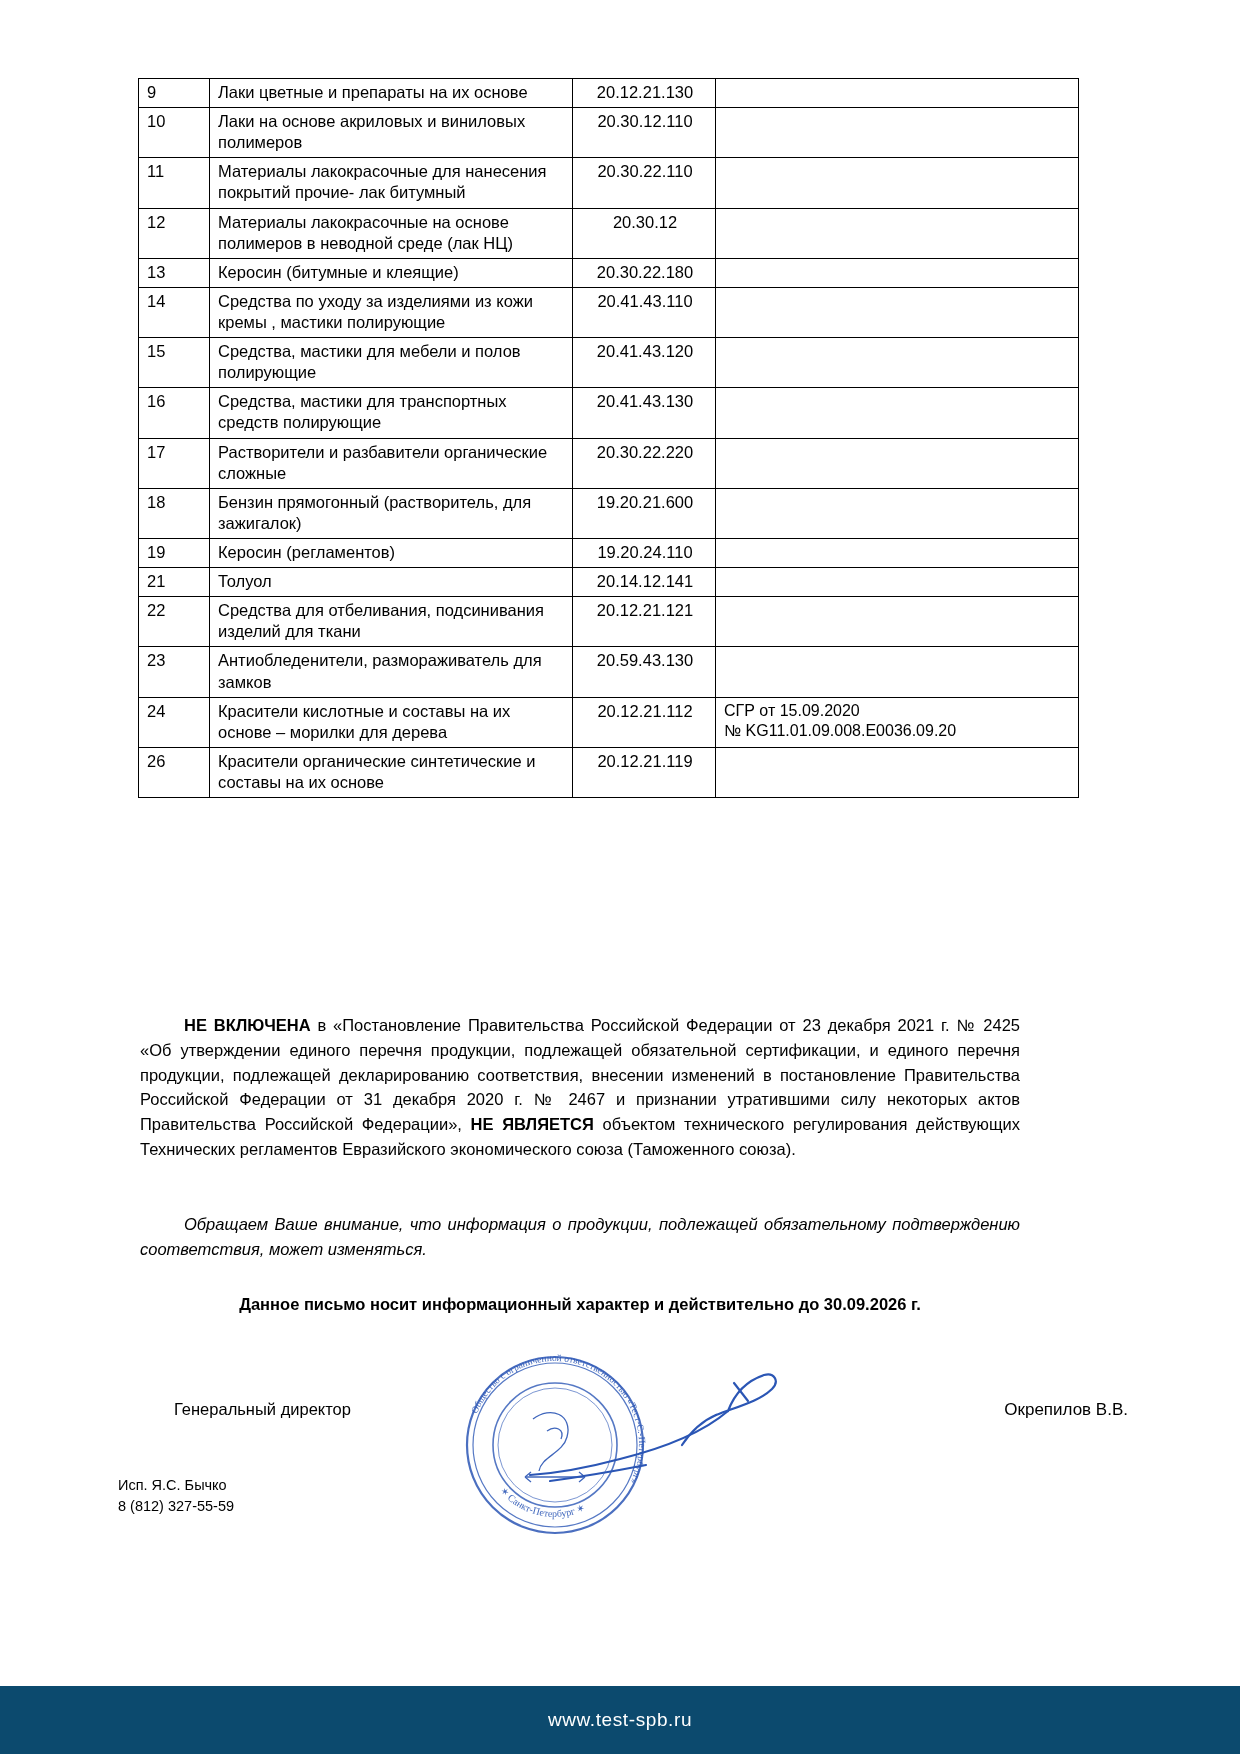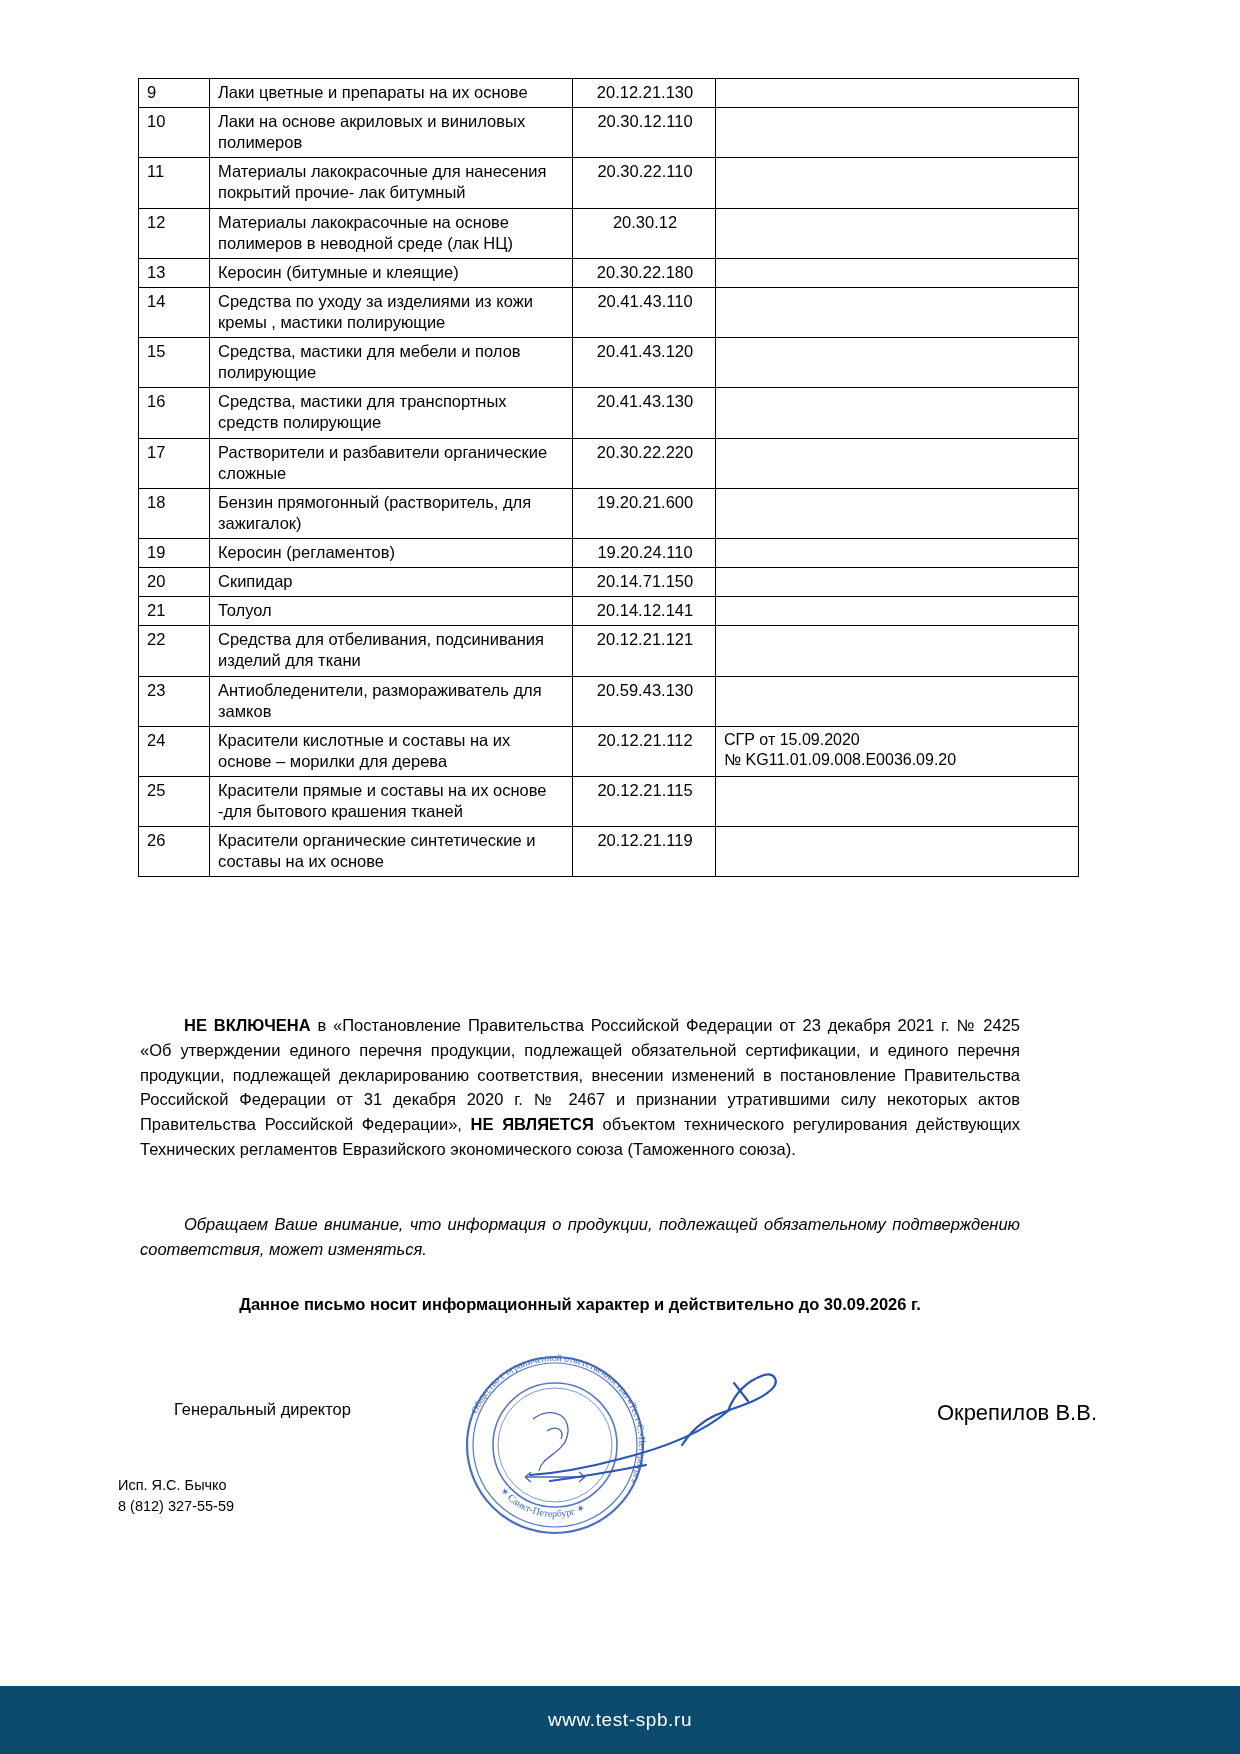--- a/index.html
+++ b/index.html
@@ -90,23 +90,23 @@
   
   .sig-left {
     position: absolute;
     left: 132px;
     top: 1400px;
     font-size: 16.5px;
     margin-left: 42px;
   }
   .sig-right {
     position: absolute;
-    right: 143px;
+    right: 112px;
     top: 1400px;
-    font-size: 22px;
+    font-size: 17px;
   }
   .executor {
     position: absolute;
     left: 118px;
     top: 1475px;
     font-size: 14.5px;
     line-height: 1.45;
   }
 
   
@@ -218,26 +218,20 @@
           <td class="col-code">19.20.21.600</td>
           <td class="col-note"></td>
         </tr>
         <tr>
           <td class="col-num">19</td>
           <td class="col-name">Керосин (регламентов)</td>
           <td class="col-code">19.20.24.110</td>
           <td class="col-note"></td>
         </tr>
         <tr>
-          <td class="col-num">20</td>
-          <td class="col-name">Скипидар</td>
-          <td class="col-code">20.14.71.150</td>
-          <td class="col-note"></td>
-        </tr>
-        <tr>
           <td class="col-num">21</td>
           <td class="col-name">Толуол</td>
           <td class="col-code">20.14.12.141</td>
           <td class="col-note"></td>
         </tr>
         <tr>
           <td class="col-num">22</td>
           <td class="col-name">Средства для отбеливания, подсинивания изделий для ткани</td>
           <td class="col-code">20.12.21.121</td>
           <td class="col-note"></td>
@@ -249,26 +243,20 @@
           <td class="col-note"></td>
         </tr>
         <tr>
           <td class="col-num">24</td>
           <td class="col-name">Красители  кислотные и составы на их основе – морилки для дерева</td>
           <td class="col-code">20.12.21.112</td>
           <td class="col-note">
             <span class="note-line">СГР от 15.09.2020</span>
             <span class="note-line">№ KG11.01.09.008.E0036.09.20</span>
           </td>
-        </tr>
-        <tr>
-          <td class="col-num">25</td>
-          <td class="col-name">Красители прямые и составы на их основе -для бытового крашения тканей</td>
-          <td class="col-code">20.12.21.115</td>
-          <td class="col-note"></td>
         </tr>
         <tr>
           <td class="col-num">26</td>
           <td class="col-name">Красители органические синтетические и составы на их основе</td>
           <td class="col-code">20.12.21.119</td>
           <td class="col-note"></td>
         </tr>
       </tbody>
     </table>
   </div>

